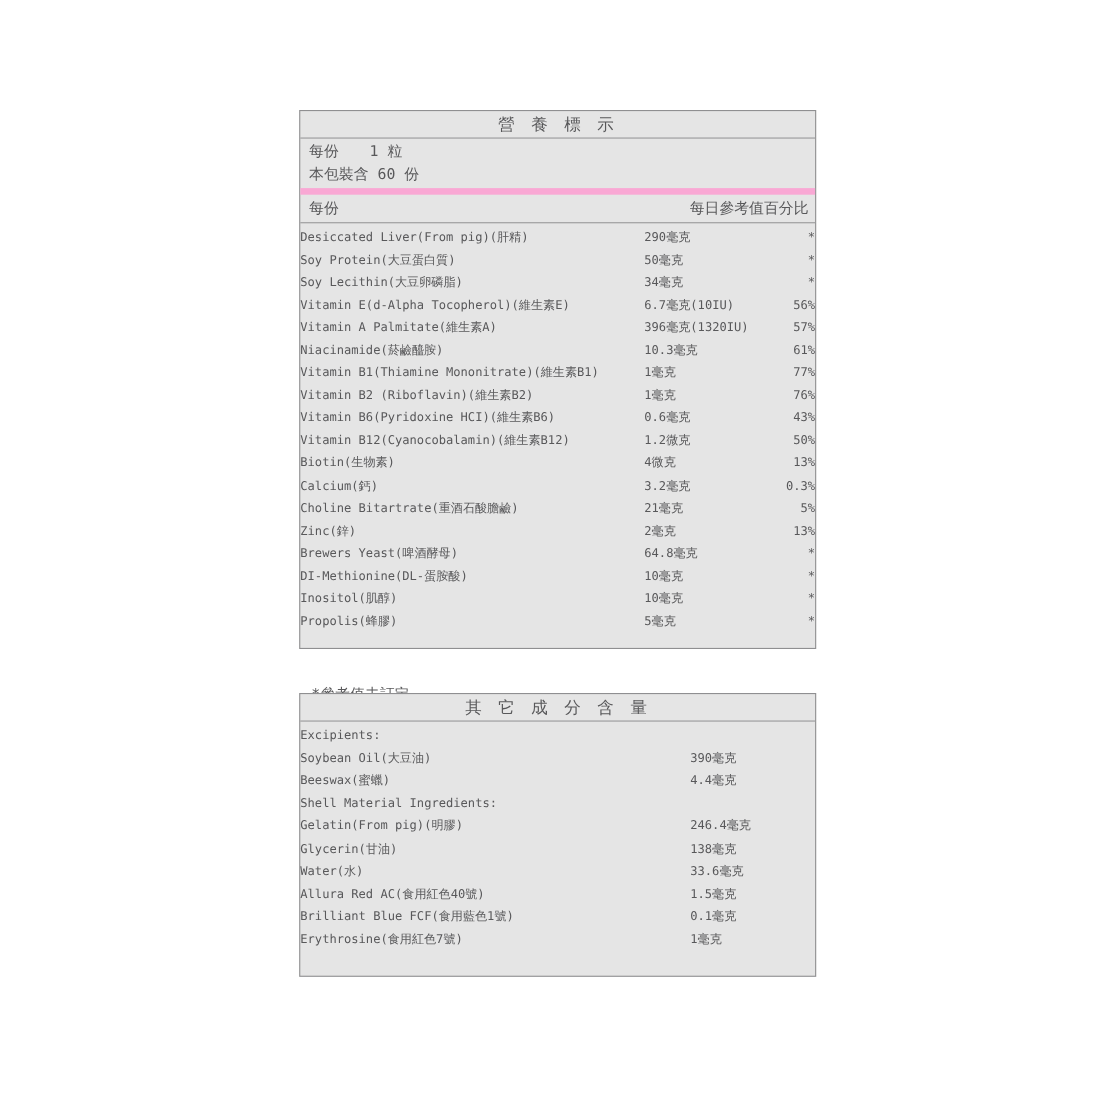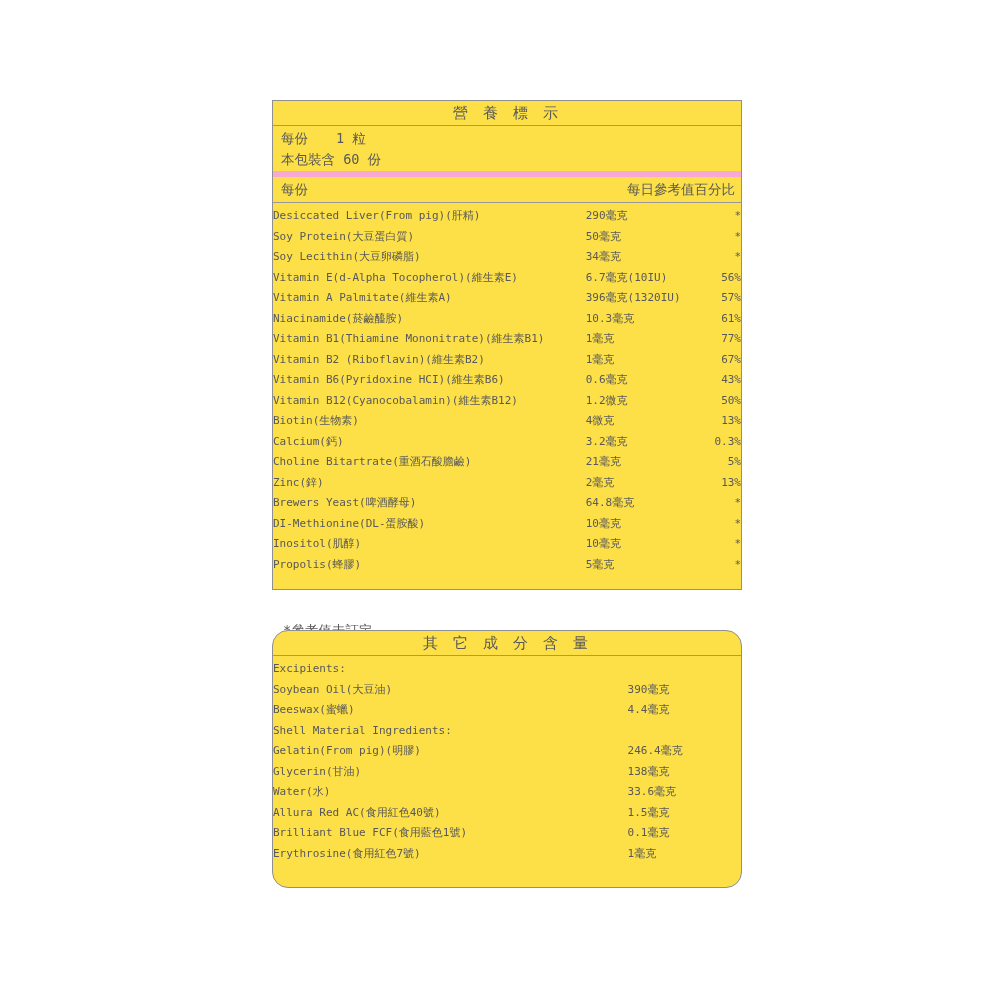--- a/index.html
+++ b/index.html
@@ -9,24 +9,24 @@
     font-family: "DejaVu Sans Mono", "DejaVu Sans", monospace;
     color: #58585a;
   }
   .canvas { position: relative; width: 1000px; height: 1000px; background: #fff; overflow: hidden; }
 
   .label-box {
     position: absolute;
     left: 272px;
     width: 470px;
     border: 1px solid #8f8f91;
-    background: #fde047;
+    background: #e5e5e5;
   }
   #nutrition-box { top: 100px; height: 490px; }
-  #other-box { top: 630px; height: 258px; border-radius: 16px; }
+  #other-box { top: 630px; height: 258px; }
 
   .box-title {
     height: 25px;
     line-height: 25px;
     text-align: center;
     font-size: 15px;
     letter-spacing: 3px;
     border-bottom: 1px solid #98989a;
     white-space: nowrap;
     overflow: hidden;
@@ -131,21 +131,21 @@
             <td class="c-dv">61%</td>
           </tr>
           <tr>
             <td class="c-name">Vitamin B1(Thiamine Mononitrate)(維生素B1)</td>
             <td class="c-amt">1毫克</td>
             <td class="c-dv">77%</td>
           </tr>
           <tr>
             <td class="c-name">Vitamin B2 (Riboflavin)(維生素B2)</td>
             <td class="c-amt">1毫克</td>
-            <td class="c-dv">67%</td>
+            <td class="c-dv">76%</td>
           </tr>
           <tr>
             <td class="c-name">Vitamin B6(Pyridoxine HCI)(維生素B6)</td>
             <td class="c-amt">0.6毫克</td>
             <td class="c-dv">43%</td>
           </tr>
           <tr>
             <td class="c-name">Vitamin B12(Cyanocobalamin)(維生素B12)</td>
             <td class="c-amt">1.2微克</td>
             <td class="c-dv">50%</td>

